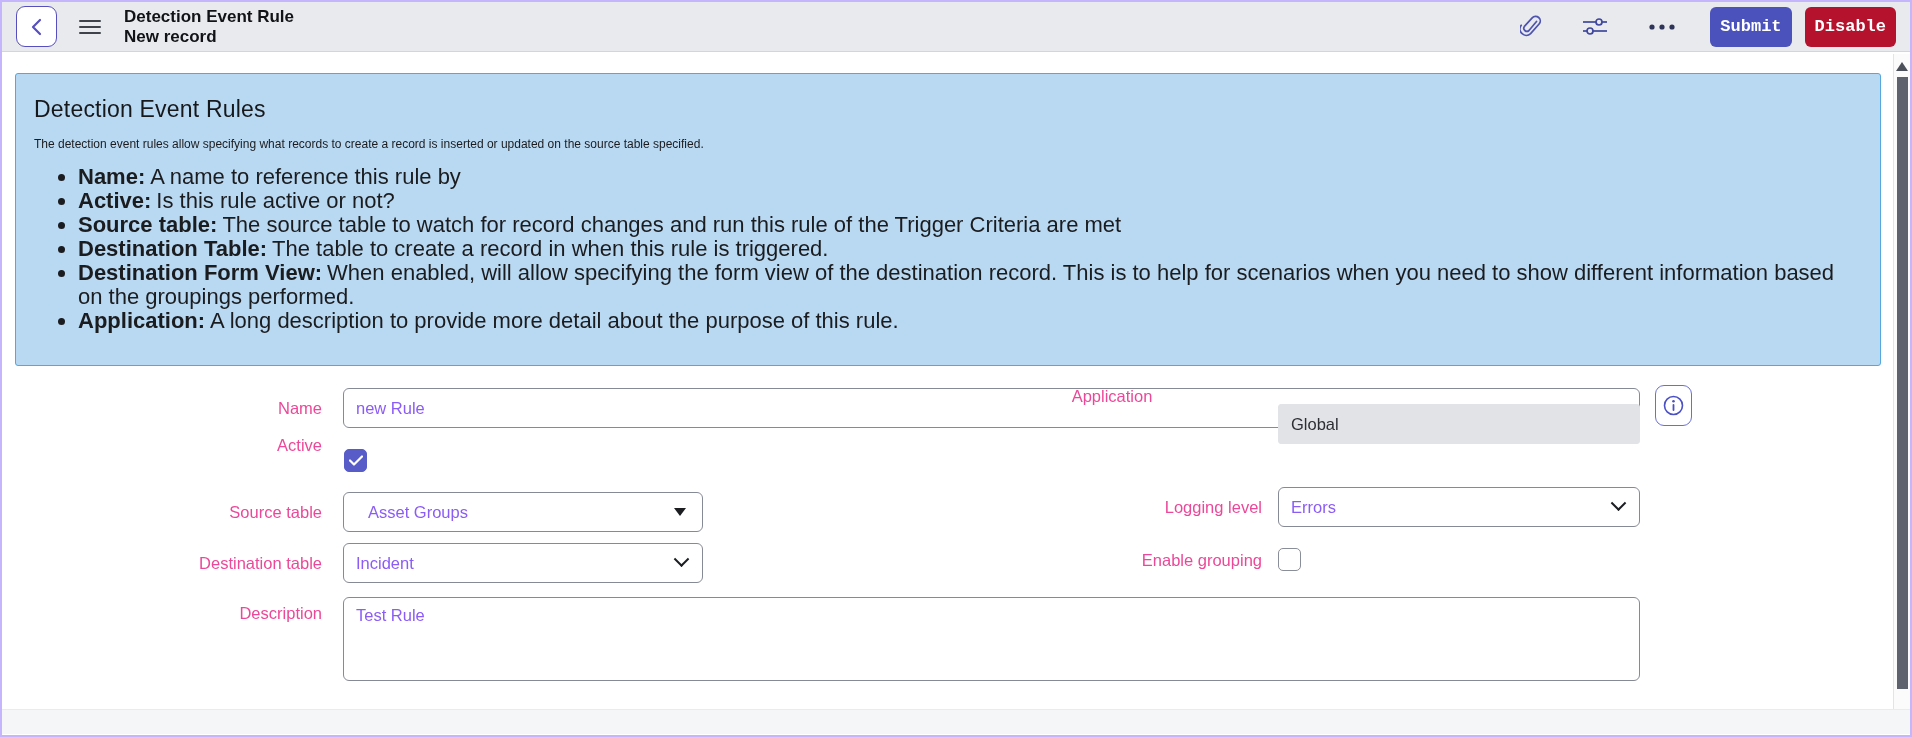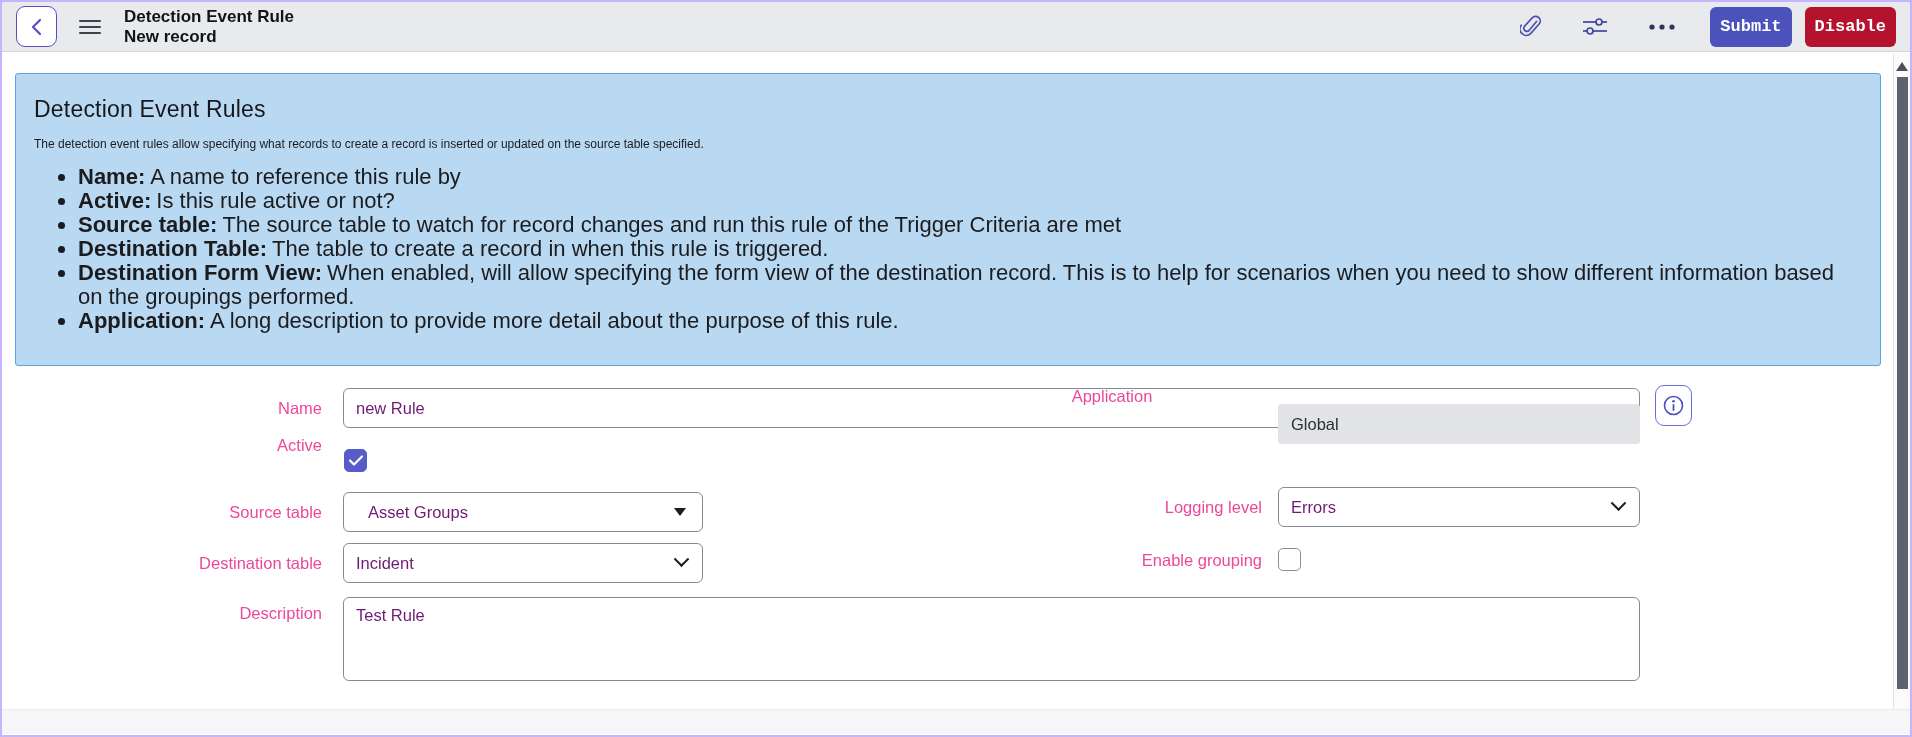--- a/index.html
+++ b/index.html
@@ -50,21 +50,21 @@
   .info-panel ul { margin-left:44px; }
   .info-panel li { font-size:22px; line-height:24px; }
   .li-term { font-weight:700; margin-right:5px; }
 
   
   .f-label {
     position:absolute; width:300px; text-align:right;
     font-size:16.5px; color:#ec4899; white-space:nowrap;
   }
   .text-input, .readonly-input, .select, textarea.desc {
-    position:absolute; font-family:inherit; font-size:16.5px; color:#701a75;
+    position:absolute; font-family:inherit; font-size:16.5px; color:#8b5cf6;
   }
   .text-input {
     border:1px solid #868a95; border-radius:6px; padding:0 12px; background:#fff; outline:none;
   }
   .readonly-input {
     border:1px solid #e2e3e7; background:#e2e3e7; border-radius:3px;
     padding:0 12px; color:#2e2f34; outline:none;
   }
   .select {
     border:1px solid #868a95; border-radius:6px; background:#fff;

